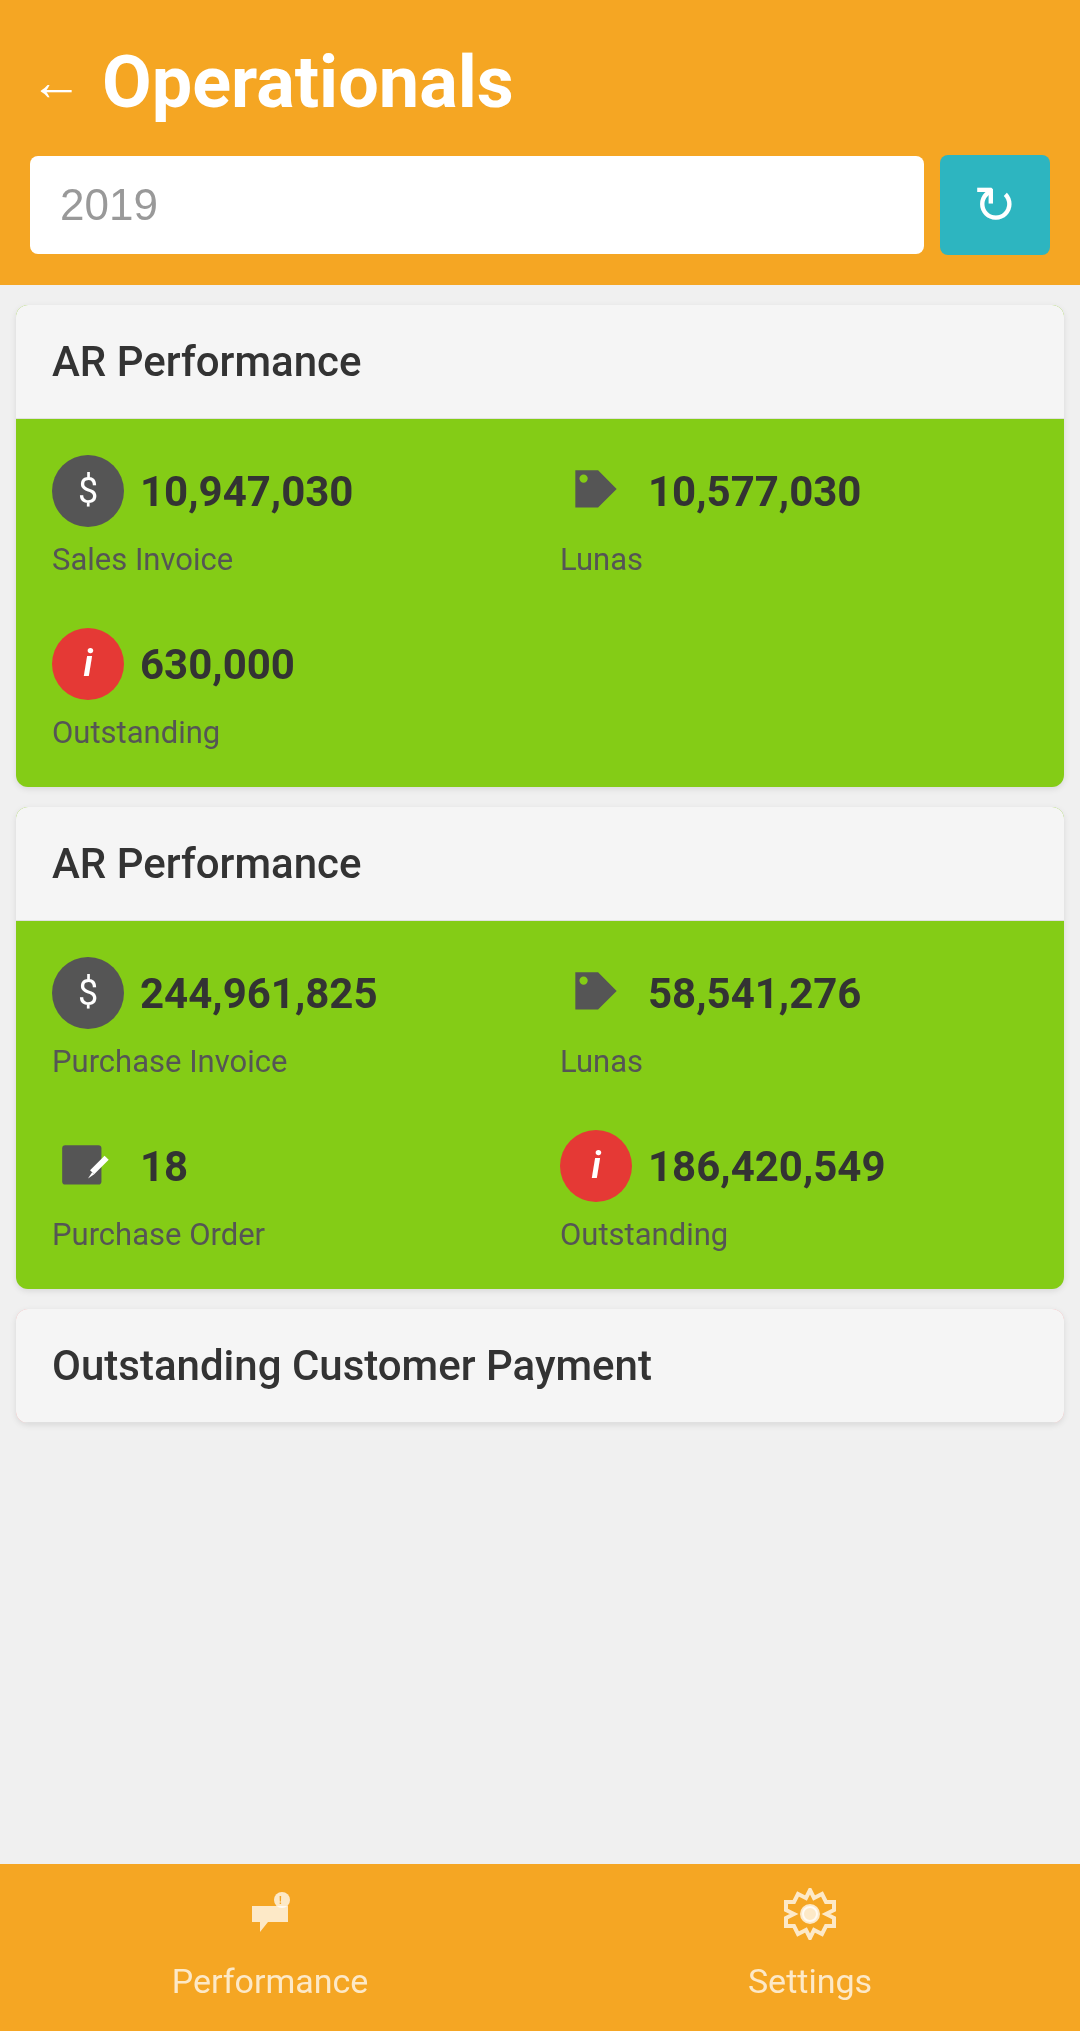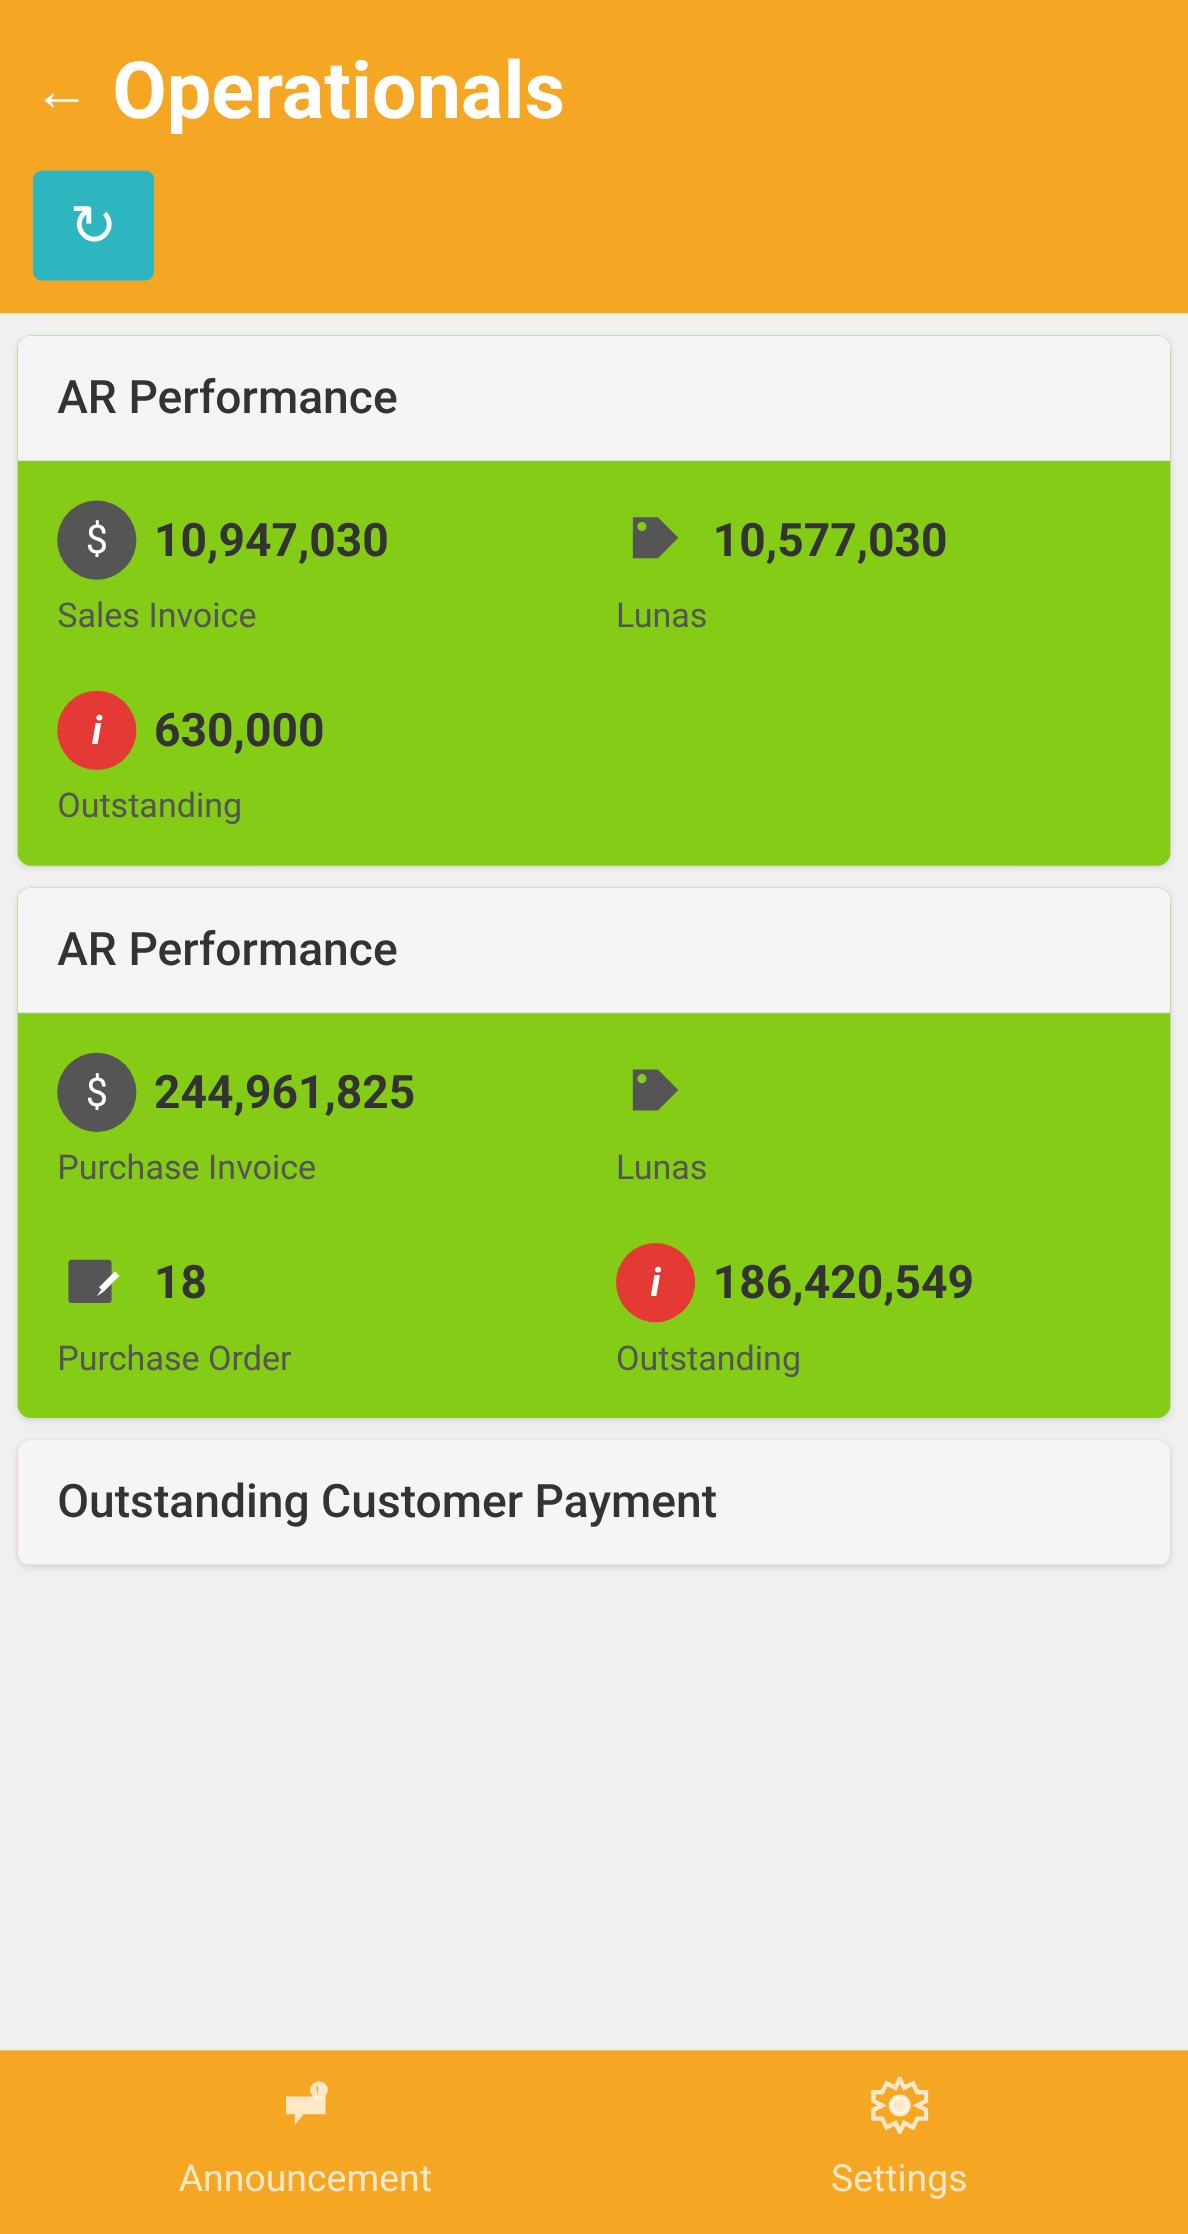--- a/index.html
+++ b/index.html
@@ -243,20 +243,21 @@
   </style>
 </head>
 <body>
 
 <div class="header">
   <div class="header-top">
     <span class="back-arrow">←</span>
     <span class="header-title">Operationals</span>
   </div>
   <div class="search-row">
+    <input class="year-input" type="text" value="2019" placeholder="2019" style="">
     <button class="refresh-btn">
       <span class="refresh-icon">↻</span>
     </button>
   </div>
 </div>
 
 <div class="content">
 
   <div class="section-card">
     <div class="section-header">
@@ -323,20 +324,21 @@
           <span class="metric-label">Purchase Invoice</span>
         </div>
 
         <div class="metric-item">
           <div class="metric-value-row">
             <div class="metric-icon">
               <svg class="tag-svg" viewBox="0 0 60 60" fill="#555">
                 <path d="M10,10 L32,10 L50,28 L32,46 L10,46 L10,10 Z M18,22 A4,4 0 1 0 18,14 A4,4 0 1 0 18,22 Z"></path>
               </svg>
             </div>
+            <span class="metric-number">58,541,276</span>
           </div>
           <span class="metric-label">Lunas</span>
         </div>
 
         <div class="metric-item">
           <div class="metric-value-row">
             <div class="metric-icon">
               <svg class="edit-svg" viewBox="0 0 60 60" fill="#555">
                 <rect x="5" y="10" width="38" height="38" rx="3"></rect>
                 <polygon points="36,38 50,24 46,20 32,34" fill="white"></polygon>
@@ -374,21 +376,21 @@
 
 
   <div class="nav-item">
     <span class="nav-icon">
       <svg width="52" height="52" viewBox="0 0 52 52" fill="rgba(255,255,255,0.75)">
         <path d="M8,18 L8,34 L16,34 L16,44 L24,34 L44,34 L44,18 Z"></path>
         <circle cx="38" cy="12" r="8" fill="rgba(255,255,255,0.75)"></circle>
         <text x="35" y="16" font-size="10" fill="#F5A623" font-weight="bold">!</text>
       </svg>
     </span>
-    <span class="nav-label">Announcement</span>
+    <span class="nav-label">Performance</span>
   </div>
 
   <div class="nav-item">
     <span class="nav-icon">
       <svg width="52" height="52" viewBox="0 0 52 52" fill="rgba(255,255,255,0.75)">
         <circle cx="26" cy="26" r="8" fill="rgba(255,255,255,0.75)"></circle>
         <path d="M26,2 L30,10 L38,6 L42,14 L50,14 L50,22 L42,26 L50,30 L50,38 L42,38 L38,46 L30,42 L26,50 L22,42 L14,46 L10,38 L2,38 L2,30 L10,26 L2,22 L2,14 L10,14 L14,6 L22,10 Z" fill="none" stroke="rgba(255,255,255,0.75)" stroke-width="4"></path>
         <circle cx="26" cy="26" r="8" fill="none" stroke="rgba(255,255,255,0.75)" stroke-width="4"></circle>
       </svg>
     </span>

